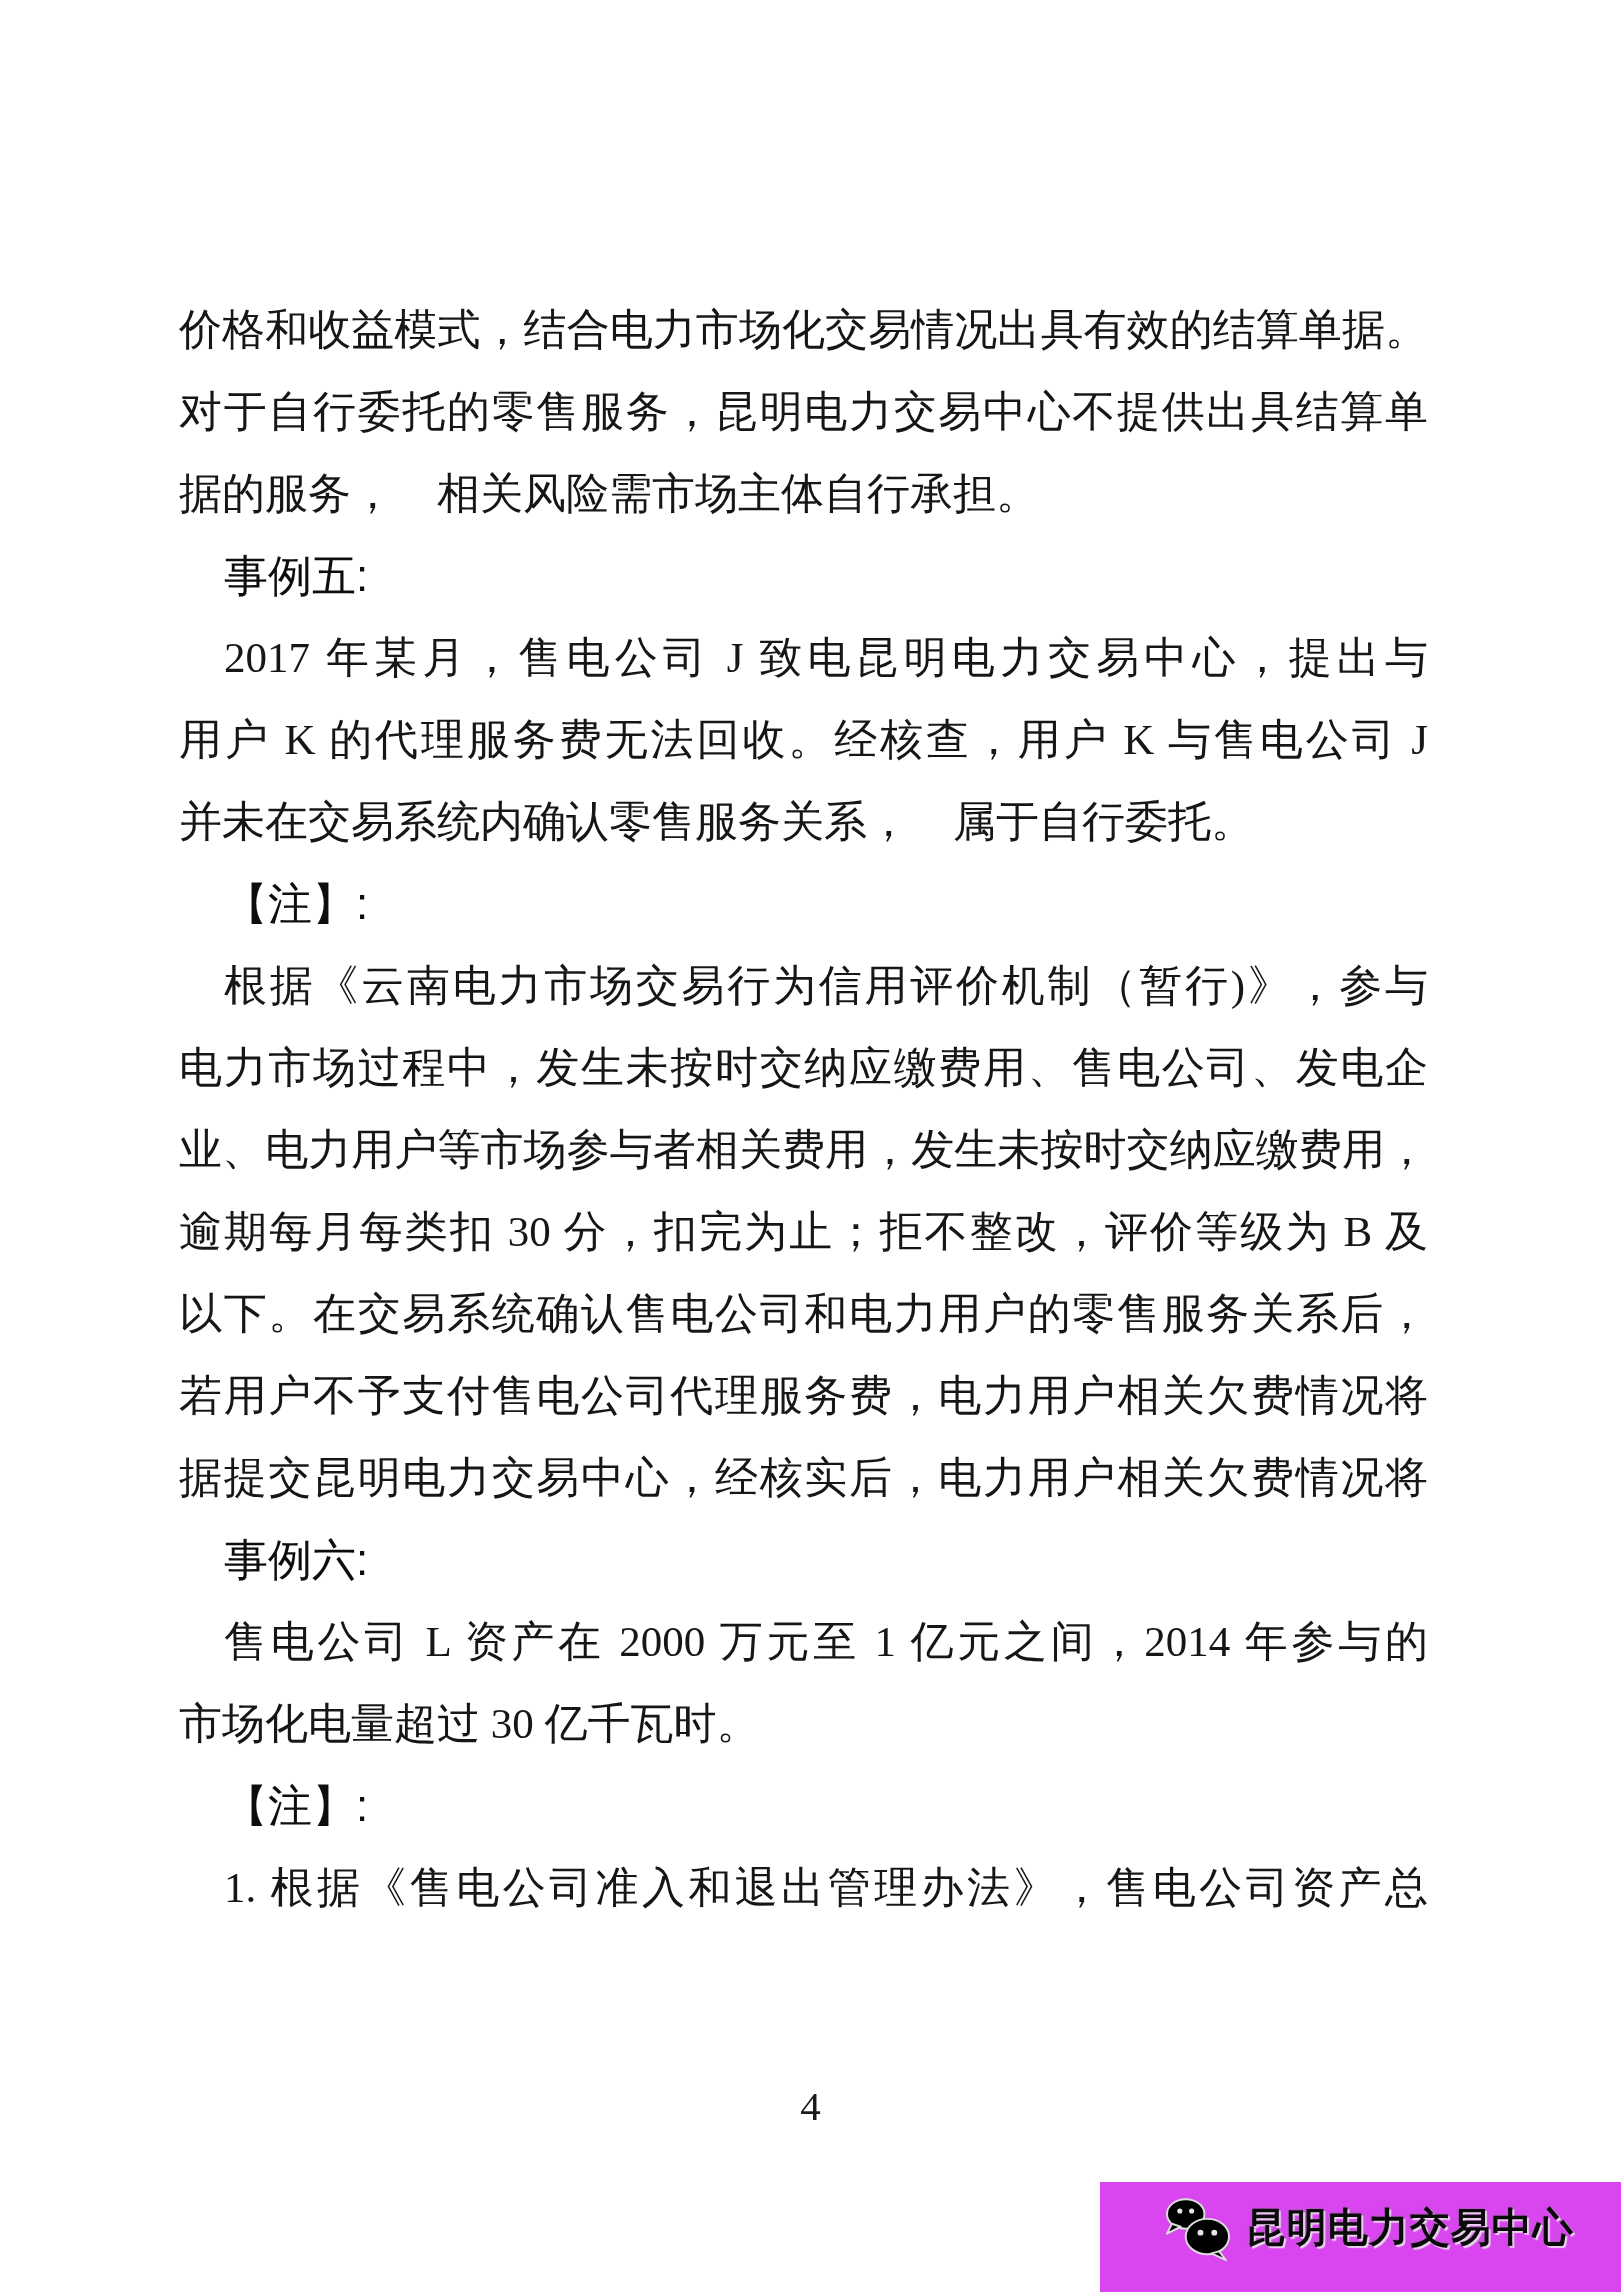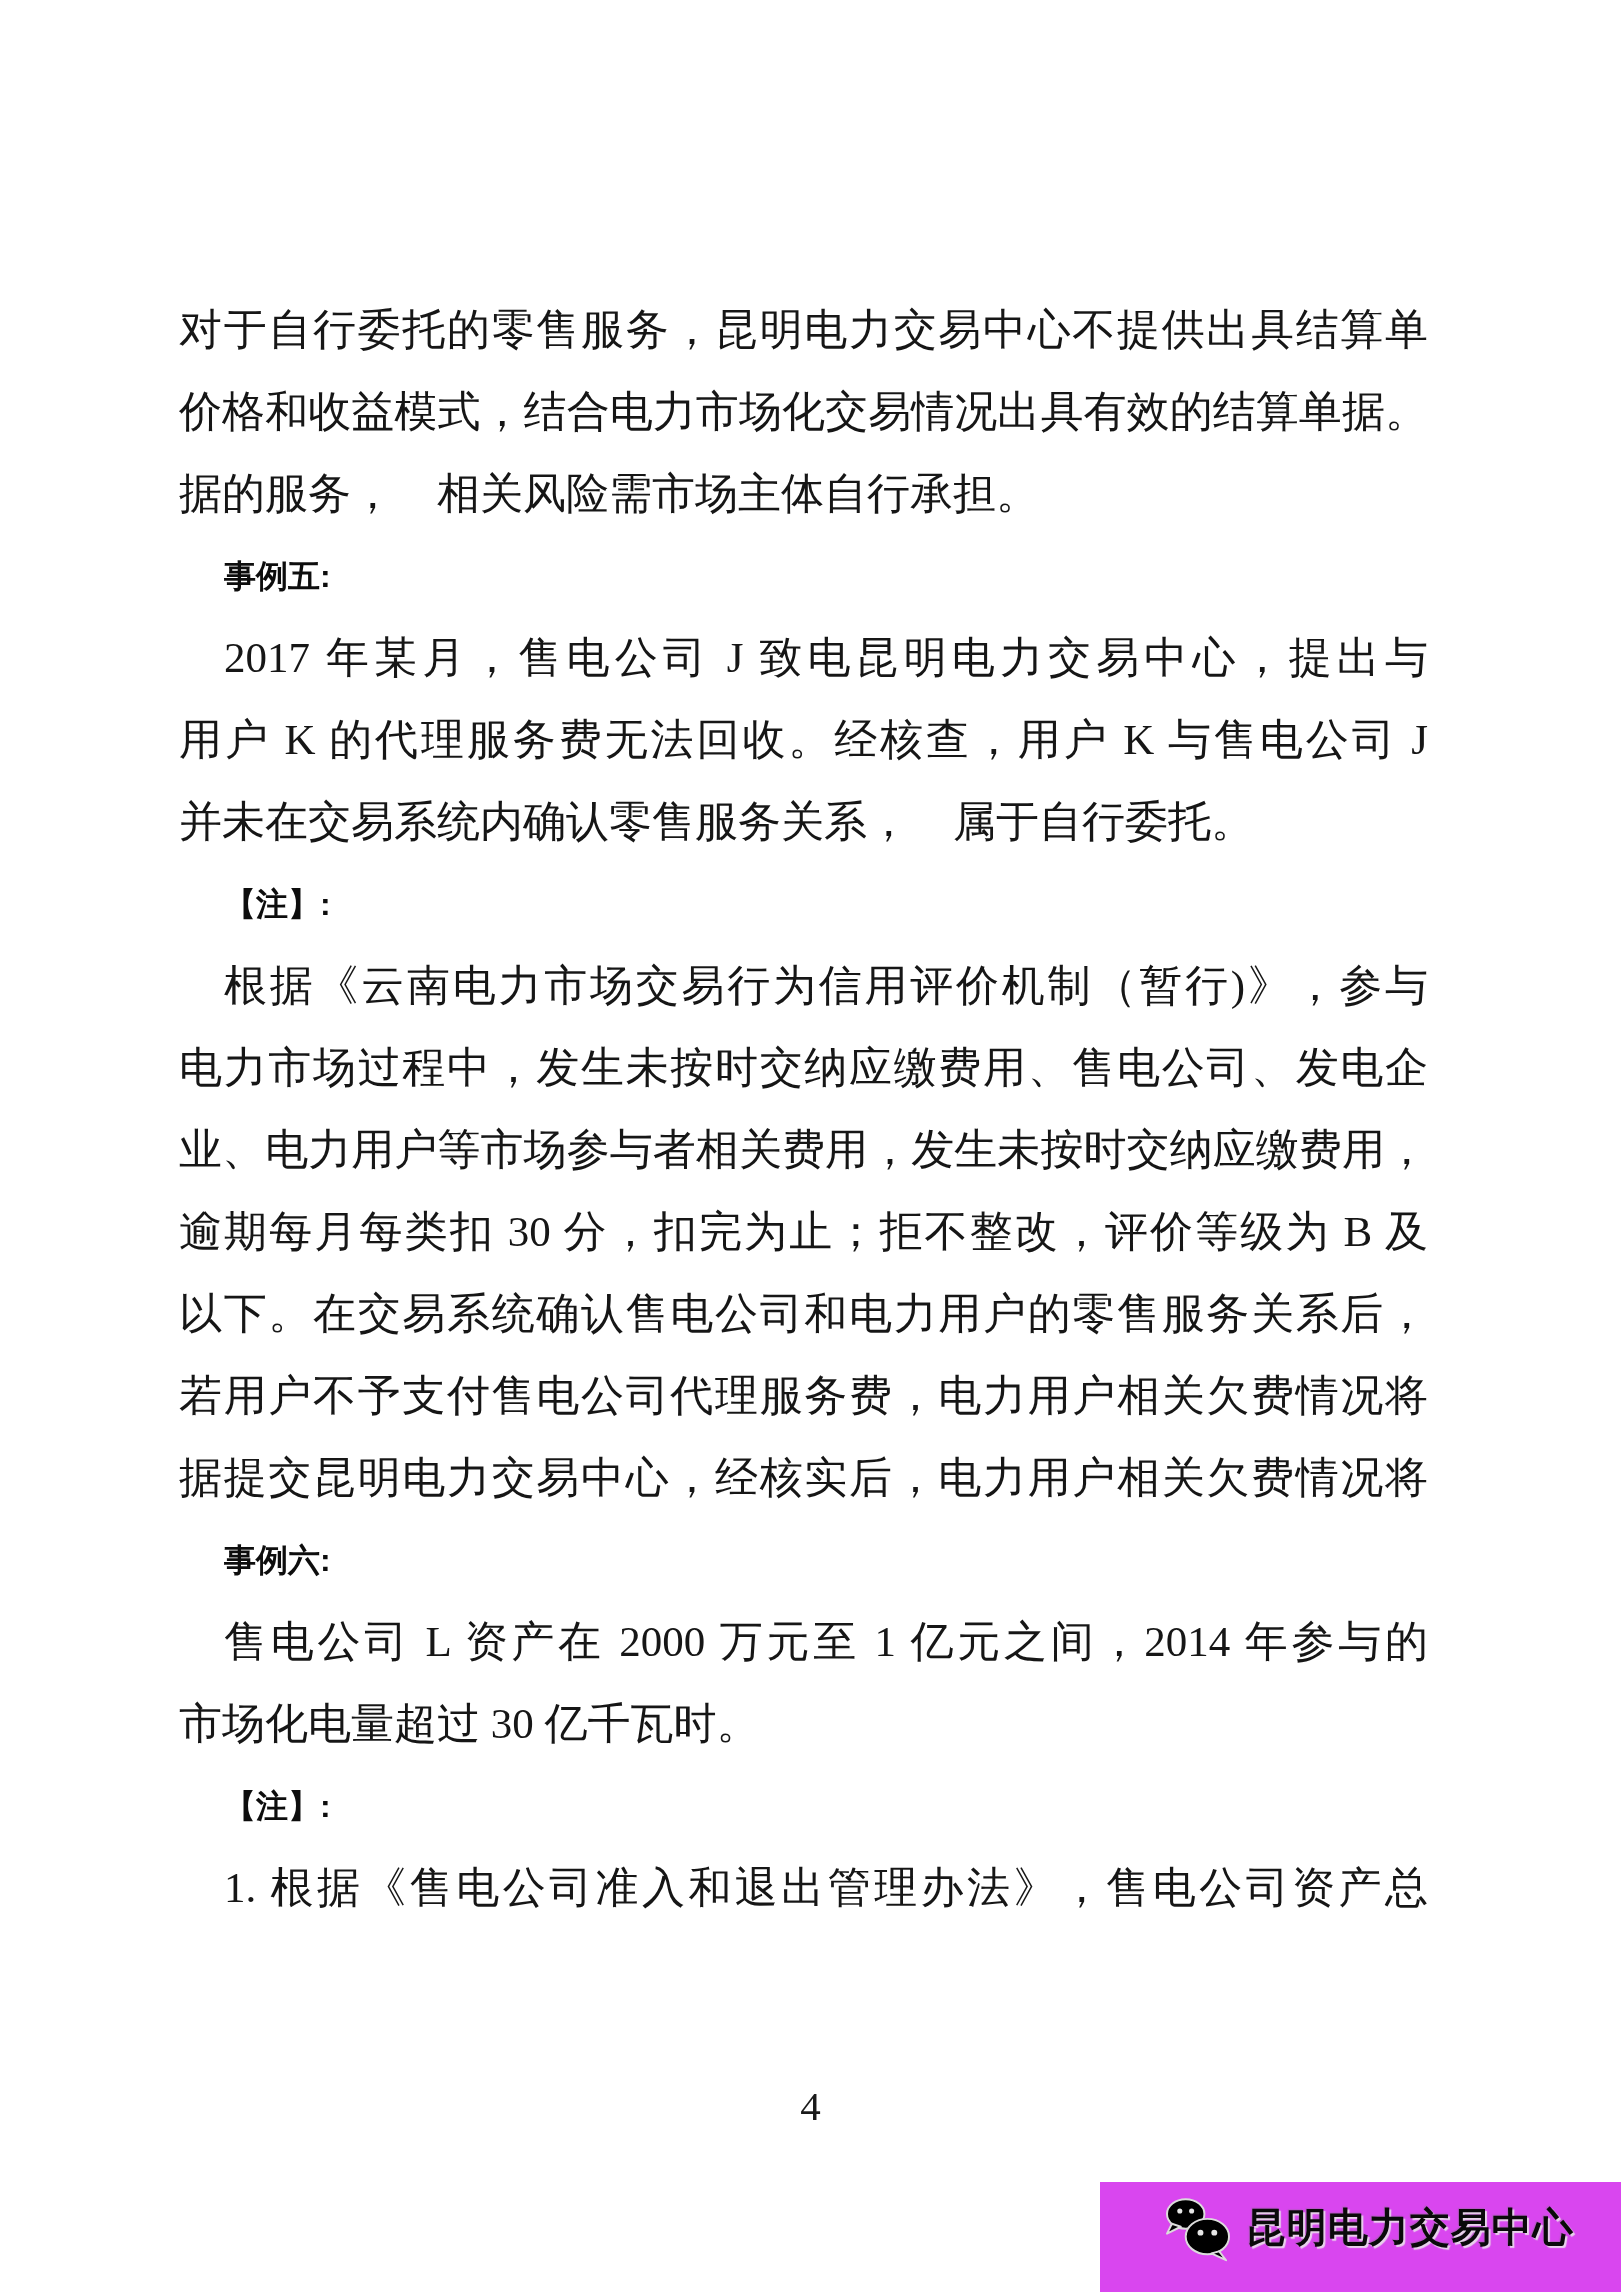--- a/index.html
+++ b/index.html
@@ -12,21 +12,21 @@
 
   .textblock {
     position:absolute; left:179px; top:289px; width:1249px;
     color:#161616; font-size:43px;
   }
   .ln { height:82px; line-height:82px; text-align:left; }
   .ln.fill { text-align:justify; text-align-last:justify; }
   .ln.indent { text-indent:45px; }
   .ln.head {
     font-family:"Liberation Sans","DejaVu Sans",sans-serif;
-    font-weight:bold; font-size:32px; color:#0d0d0d;
+    font-weight:normal; font-size:44px; color:#0d0d0d;
   }
 
   .pagenum {
     position:absolute; top:2082px; left:0; width:100%;
     text-align:center; font-size:41px; color:#1a1a1a;
   }
 
   .brandbar {
     position:absolute; left:1100px; top:2182px; width:521px; height:111px;
     background:#d946ef;
@@ -41,22 +41,22 @@
     text-shadow:2px 2px 1px rgba(235,235,235,0.85), -1px -1px 1px rgba(120,120,120,0.35);
     white-space:nowrap;
   }
 </style>
 </head>
 <body>
 
 <div class="page">
 
   <div class="textblock">
+    <div class="ln fill">价格和收益模式，结合电力市场化交易情况出具有效的结算单据。</div>
     <div class="ln fill">对于自行委托的零售服务，昆明电力交易中心不提供出具结算单</div>
-    <div class="ln fill">价格和收益模式，结合电力市场化交易情况出具有效的结算单据。</div>
     <div class="ln">据的服务，　相关风险需市场主体自行承担。</div>
     <div class="ln head indent">事例五:</div>
     <div class="ln fill indent">2017 年某月，售电公司 J 致电昆明电力交易中心，提出与</div>
     <div class="ln fill">用户 K 的代理服务费无法回收。经核查，用户 K 与售电公司 J</div>
     <div class="ln">并未在交易系统内确认零售服务关系，　属于自行委托。</div>
     <div class="ln head indent">【注】:</div>
     <div class="ln fill indent">根据《云南电力市场交易行为信用评价机制（暂行)》，参与</div>
     <div class="ln fill">电力市场过程中，发生未按时交纳应缴费用、售电公司、发电企</div>
     <div class="ln fill">业、电力用户等市场参与者相关费用，发生未按时交纳应缴费用，</div>
     <div class="ln fill">逾期每月每类扣 30 分，扣完为止；拒不整改，评价等级为 B 及</div>

